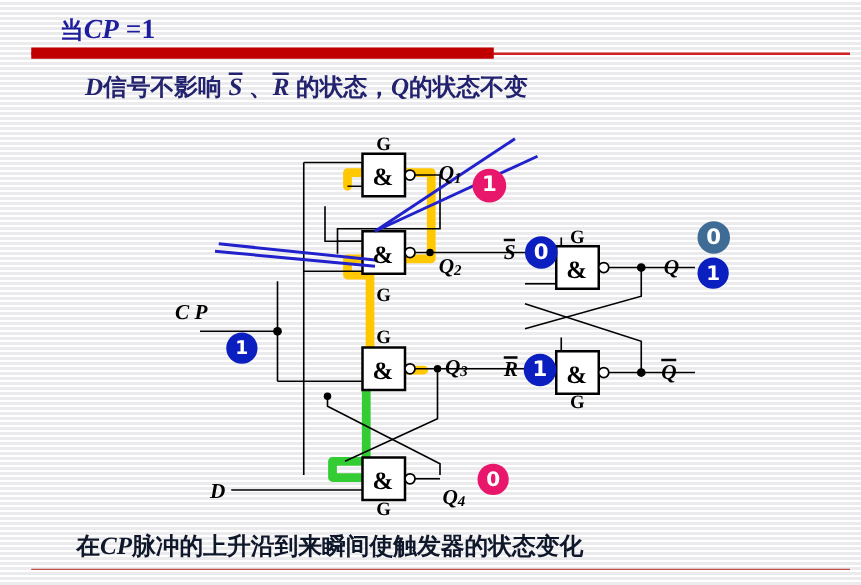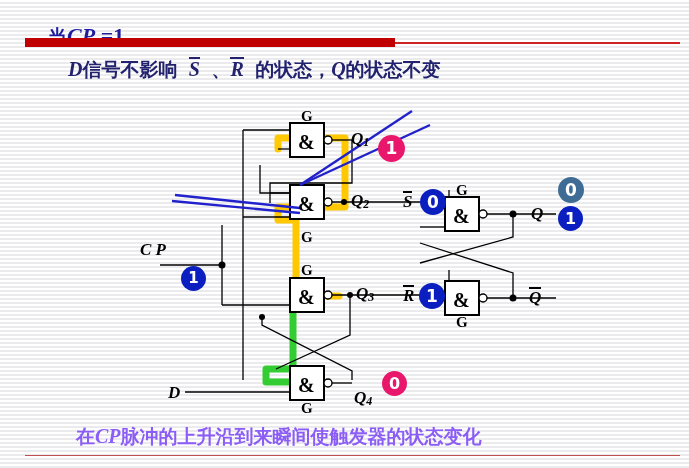--- a/index.html
+++ b/index.html
@@ -13,44 +13,44 @@
         #ebebed 2px, #ebebed 4px
       );
     position:relative;
     overflow:hidden;
   }
   .stage{position:absolute;left:0;top:0;width:689px;height:468px;}
   .abs{position:absolute;}
 
   
   #title{
-    left:48px; top:23px;
+    left:48px; top:10px;
     font-size:22px; font-weight:bold; font-style:italic;
     color:#1d1d9e; letter-spacing:0px; white-space:nowrap;
   }
   #title .cn{font-style:normal;font-family:"DejaVu Sans",sans-serif;font-size:19px;}
   #title .eq{font-style:normal;}
   #rule-thin{
     left:25px; top:42px; width:655px; height:2px;
     background:#cf2222;
   }
   #rule-thick{
     left:25px; top:38px; width:370px; height:9px;
     background:#c00000;
   }
   #subtitle{
     left:68px; top:57px;
     font-size:20px; font-weight:bold; color:#22226e;
     white-space:nowrap;
   }
-  #subtitle .cn{font-family:Liberation Mono, monospace;font-size:19px;}
+  #subtitle .cn{font-family:Liberation Sans, sans-serif;font-size:19px;}
   #subtitle .it{font-style:italic;font-family:"Liberation Serif",serif;}
   #bottomtext{
-    left:76px; top:424px;
-    font-size:20px; font-weight:bold; color:#8b5cf6;
+    left:61px; top:424px;
+    font-size:20px; font-weight:bold; color:#0f172a;
     white-space:nowrap;
   }
   #bottomtext .cn{font-family:"DejaVu Sans",sans-serif;font-size:19px;}
   #bottomtext .it{font-style:italic;font-family:"Liberation Serif",serif;}
   #rule-bottom{left:25px;top:455px;width:655px;height:1px;background:#c05050;}
 
   
   .ovb{position:relative;display:inline-block;font-style:italic;font-weight:bold;}
   .ovb::before{
     content:"";position:absolute;left:0;right:0;top:-0.07em;
@@ -196,21 +196,21 @@
   <div class="abs amp" style="left:453px;top:205px;">&amp;</div>
   <div class="abs gl" style="left:456px;top:182px;">G</div>
 
   <div class="abs amp" style="left:453px;top:289px;">&amp;</div>
   <div class="abs gl" style="left:456px;top:314px;">G</div>
 
   <div class="abs lab" style="left:351px;top:129px;">
     <span>Q</span><span class="sub">1</span>
   </div>
 
-  <div class="abs lab" style="left:351px;top:191px;">
+  <div class="abs lab" style="left:351px;top:203px;">
     <span>Q</span><span class="sub">2</span>
   </div>
 
   <div class="abs lab" style="left:356px;top:284px;">
     <span>Q</span><span class="sub">3</span>
   </div>
 
   <div class="abs lab" style="left:354px;top:388px;">
     <span>Q</span><span class="sub">4</span>
   </div>

